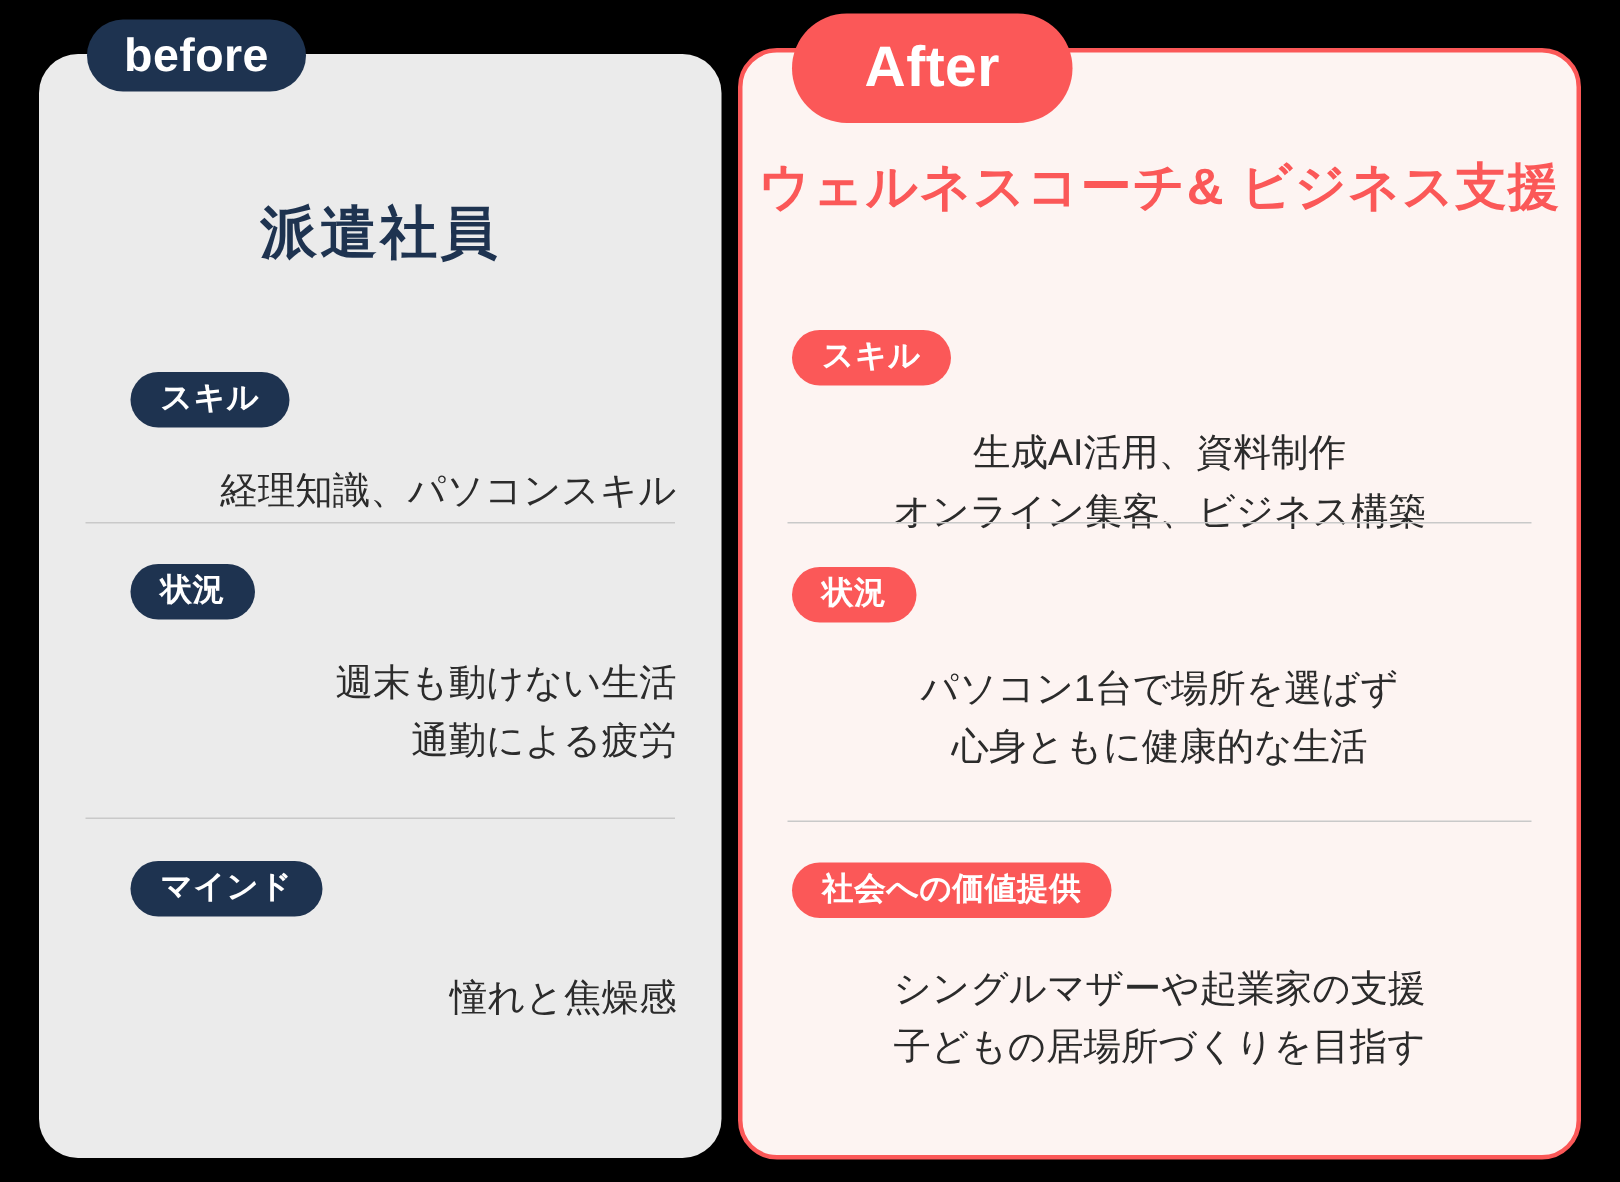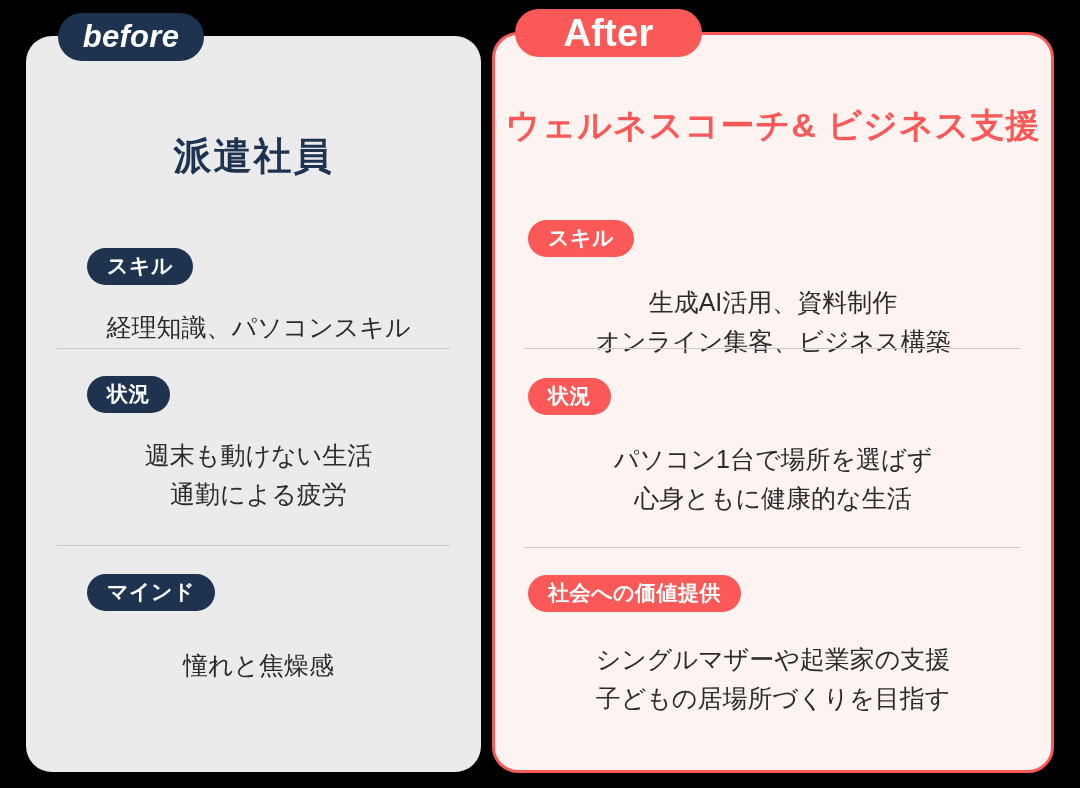--- a/index.html
+++ b/index.html
@@ -60,27 +60,26 @@
     letter-spacing: 0.3px;
     z-index: 5;
   }
   .ribbon-before {
     left: 58px;
     top: 13px;
     width: 146px;
     height: 48px;
     background: #1e3350;
     font-size: 31px;
-    font-style: italic;
   }
   .ribbon-after {
-    left: 515px;
+    left: 528px;
     top: 9px;
     width: 187px;
-    height: 48px;
+    height: 73px;
     background: #fb5858;
     font-size: 38px;
   }
 
   
   .card-inner {
     position: absolute;
     left: 0;
     top: 0;
     right: 0;
@@ -140,21 +139,21 @@
   .body-text .line { display: block; }
 
   .divider {
     position: absolute;
     height: 1px;
     background: #c9c9c9;
   }
 
   
   .before-chip-wrap { position: absolute; left: 61px; }
-  .before-body { position: absolute; left: 40px; right: 30px; }
+  .before-body { position: absolute; left: 40px; right: 30px; text-align: right; }
 
   
   .after-chip-wrap { position: absolute; left: 33px; }
   .after-body { position: absolute; left: 30px; right: 30px; }
 </style>
 </head>
 <body>
 
 <div class="stage">
 

